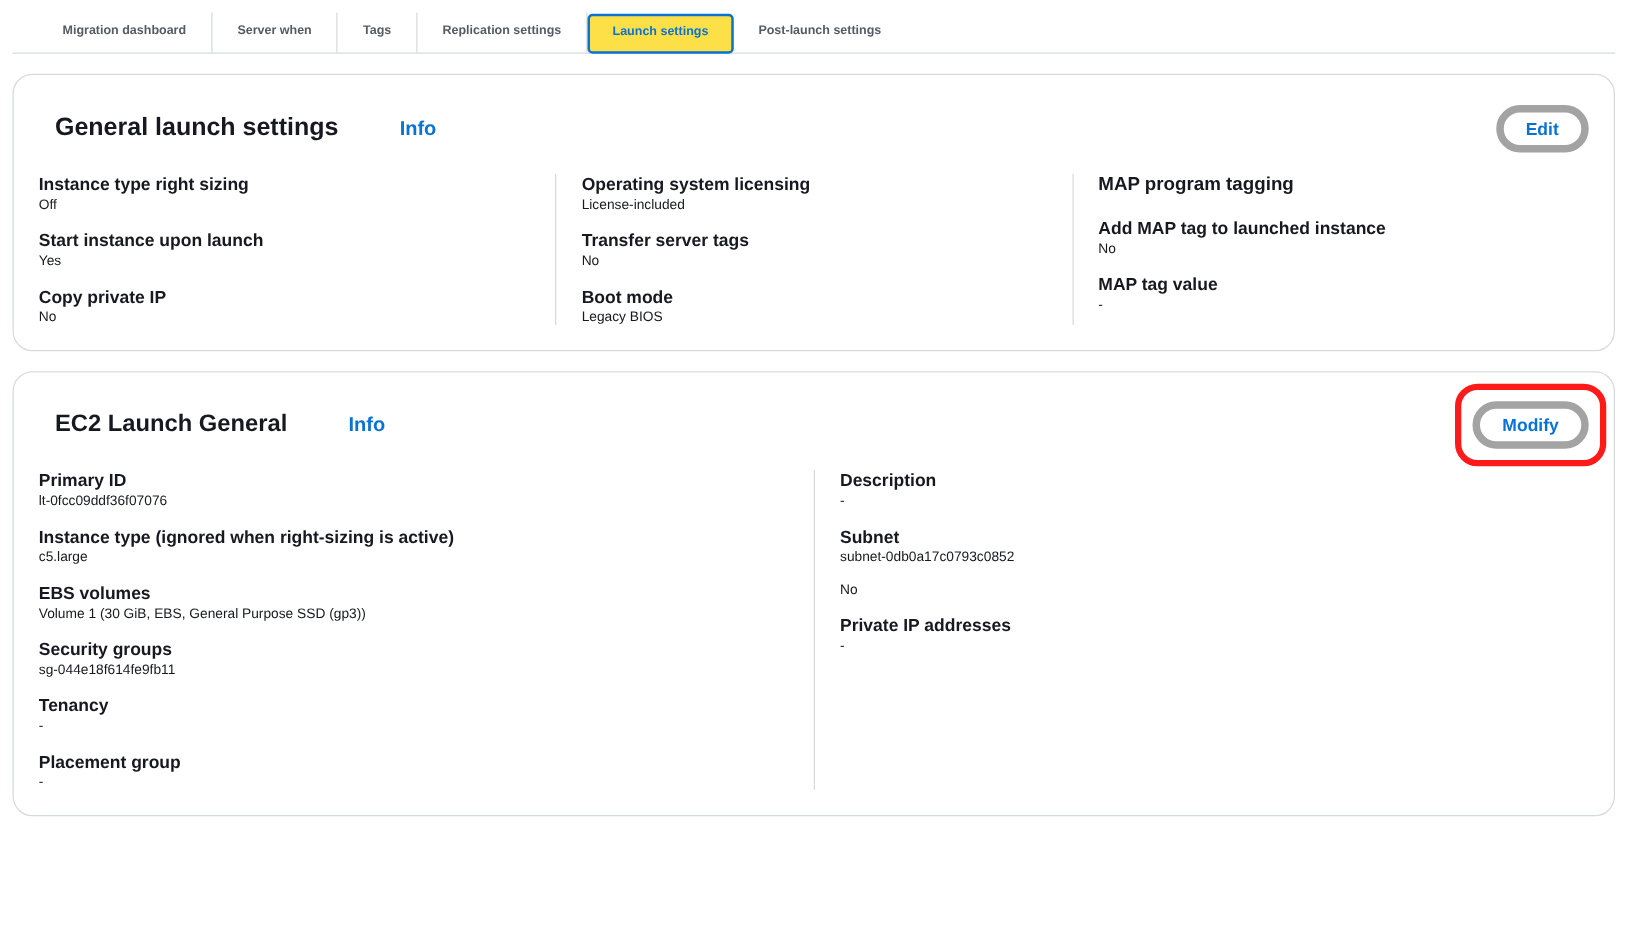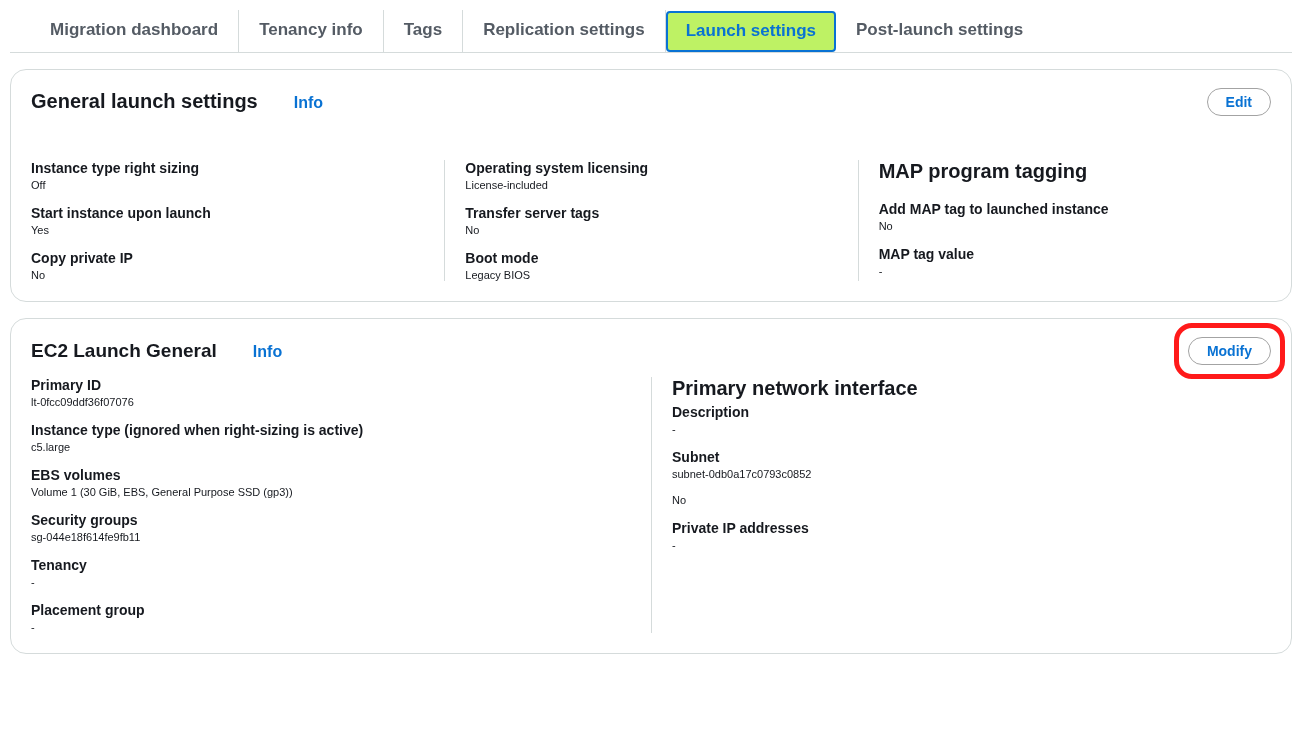--- a/index.html
+++ b/index.html
@@ -15,35 +15,35 @@
   
   .tabs {
     display: flex;
     align-items: center;
     border-bottom: 1px solid #d5dbdb;
     padding: 0 20px;
     gap: 0;
   }
   .tab {
     padding: 8px 20px 10px 20px;
-    font-size: 17px;
+    font-size: 10px;
     font-weight: 700;
     color: #545b64;
     cursor: pointer;
     border-right: 1px solid #d5dbdb;
     line-height: 1.4;
   }
   .tab:last-child { border-right: none; }
   .tab.active {
     color: #0972d3;
     border: 2px solid #0972d3;
     border-radius: 4px;
     padding: 6px 18px 8px 18px;
     margin-bottom: -1px;
-    background: #bef264;
+    background: #fde047;
     border-bottom: 2px solid #0972d3;
   }
 
   
   .panel {
     border: 1px solid #d5dbdb;
     border-radius: 16px;
     margin-top: 16px;
     padding: 18px 20px 20px 20px;
   }
@@ -54,49 +54,48 @@
     margin-bottom: 12px;
   }
   .panel-title-wrap {
     display: flex;
     align-items: baseline;
     gap: 8px;
   }
   .panel-title {
     font-size: 20px;
     font-weight: 700;
-    margin: 0;
+    margin: 13px;
   }
   .panel-title.small { font-size: 19px; }
   .info-link {
     color: #0972d3;
     font-size: 16px;
     font-weight: 700;
     cursor: pointer;
     padding-left: 28px;
   }
   .btn {
-    border: 1px solid #a3a3a3;
+    border: 6px solid #a3a3a3;
     color: #0972d3;
     background: #fff;
     border-radius: 20px;
     padding: 5px 18px;
     font-size: 14px;
     font-weight: 700;
     cursor: pointer;
   }
 
   
   .gls-grid {
     display: grid;
     grid-template-columns: 1fr 1fr 1fr;
   }
   .gls-col {
     padding-right: 20px;
-    margin-top: 32px;
   }
   .gls-col.mid {
     border-left: 1px solid #d5dbdb;
     padding-left: 20px;
   }
   .gls-col.right {
     border-left: 1px solid #d5dbdb;
     padding-left: 20px;
   }
   .kv {
@@ -107,21 +106,21 @@
     font-weight: 700;
     font-size: 14px;
     margin: 0 0 3px 0;
   }
   .v {
     font-size: 11px;
     color: #16191f;
     margin: 0;
   }
   .subheading {
-    font-size: 20px;
+    font-size: 15px;
     font-weight: 700;
     margin: 0 0 18px 0;
   }
 
   
   .lt-grid {
     display: grid;
     grid-template-columns: 1fr 1fr;
   }
   .lt-col {
@@ -146,21 +145,21 @@
     border: 5px solid #ff1a1a;
     border-radius: 18px;
     pointer-events: none;
   }
 </style>
 </head>
 <body>
 
 <div class="tabs">
   <div class="tab">Migration dashboard</div>
-  <div class="tab">Tenancy info</div>
+  <div class="tab">Server when</div>
   <div class="tab">Tags</div>
   <div class="tab">Replication settings</div>
   <div class="tab active" style="border-right:2px solid #0972d3;">Launch settings</div>
   <div class="tab" style="border-right:none;">Post-launch settings</div>
 </div>
 
 <div class="panel">
   <div class="panel-header">
     <div class="panel-title-wrap">
       <h2 class="panel-title">General launch settings</h2>
@@ -248,21 +247,20 @@
         <p class="k">Tenancy</p>
         <p class="v">-</p>
       </div>
       <div class="kv">
         <p class="k">Placement group</p>
         <p class="v">-</p>
       </div>
     </div>
 
     <div class="lt-col right">
-      <p class="subheading" style="margin-bottom:4px;">Primary network interface</p>
       <div class="kv">
         <p class="k">Description</p>
         <p class="v">-</p>
       </div>
       <div class="kv">
         <p class="k">Subnet</p>
         <p class="v">subnet-0db0a17c0793c0852</p>
       </div>
       <div class="kv">
         <p class="v">No</p>

